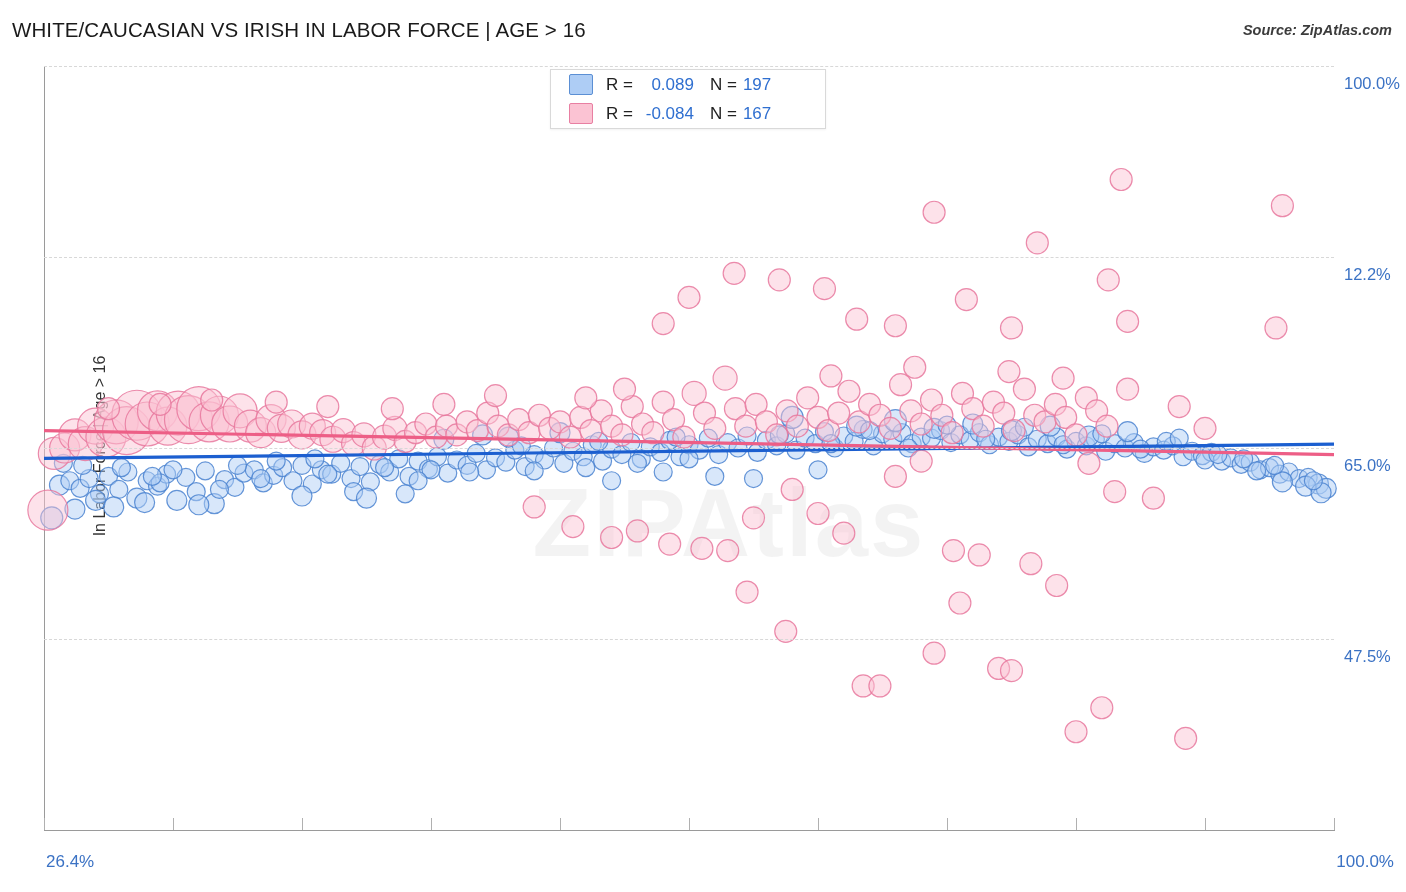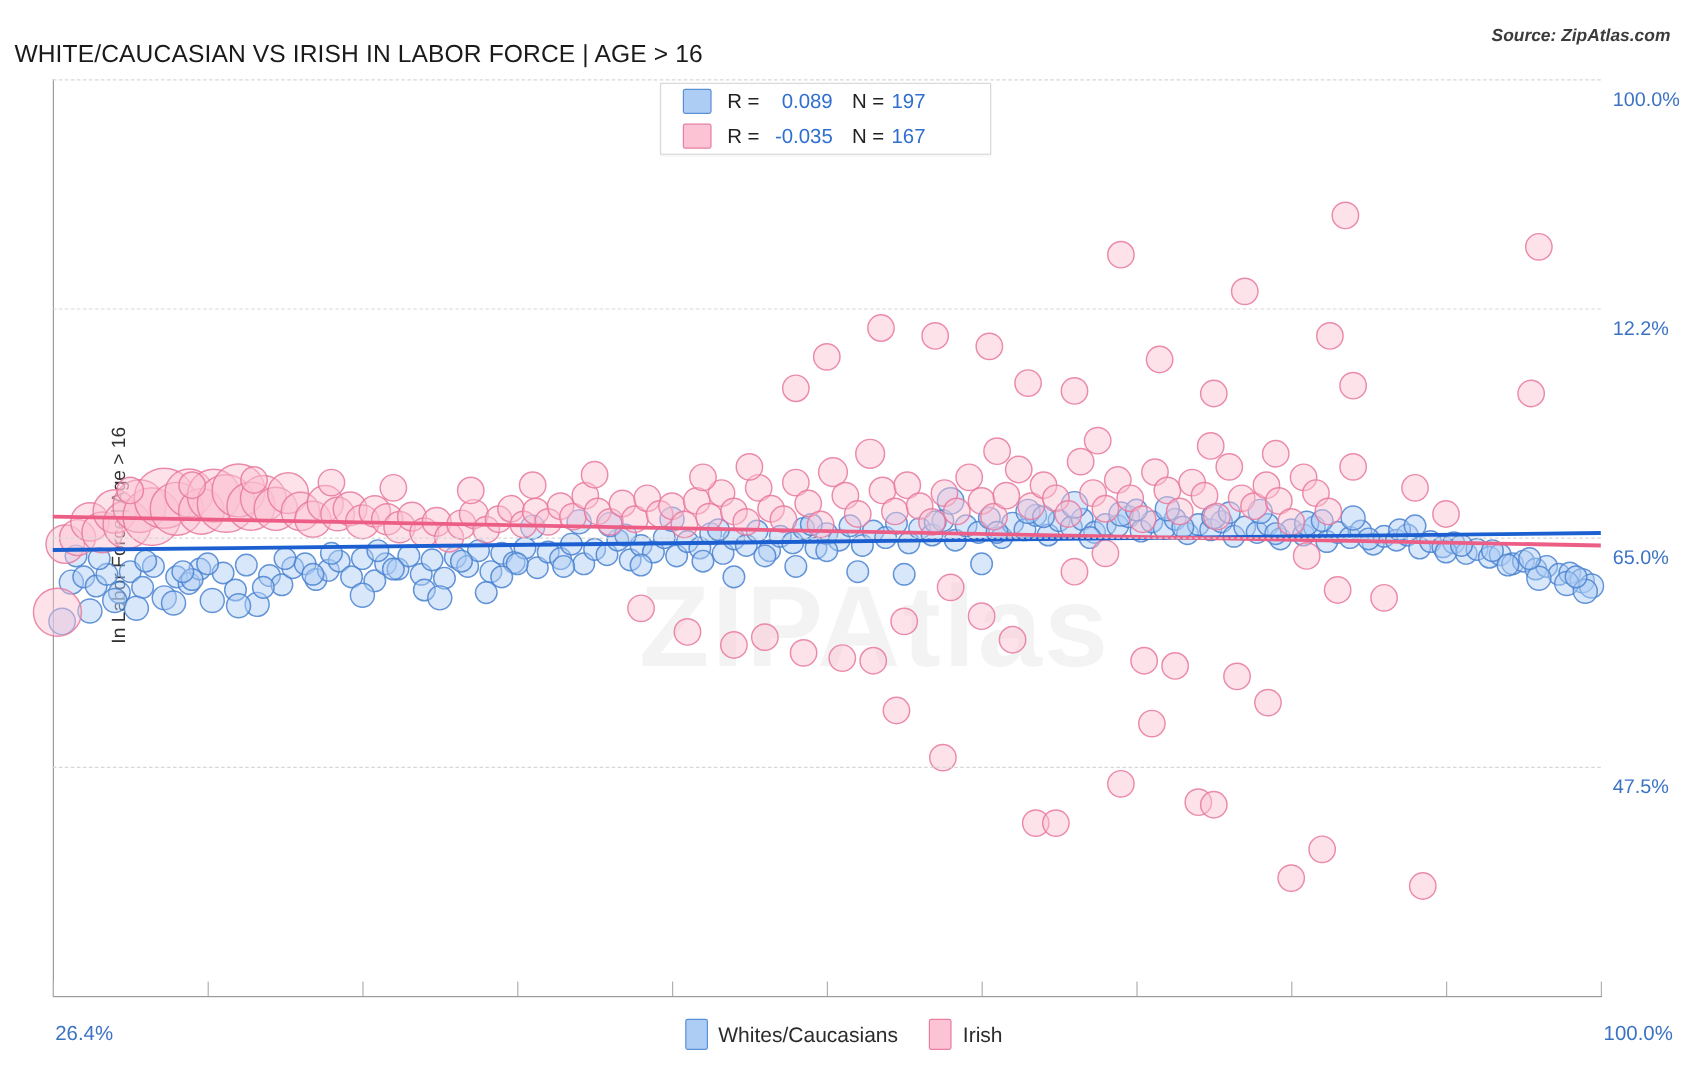--- a/index.html
+++ b/index.html
@@ -6,21 +6,21 @@
   body{
     width:1406px;height:892px;
     background:#ffffff;
     font-family:"Liberation Sans", sans-serif;
     overflow:hidden;
     position:relative;
   }
   #root{position:relative;width:1406px;height:892px;}
 
   .chart-title{
-    position:absolute; left:12px; top:34px;
+    position:absolute; left:12px; top:18px;
     font-size:20.5px; letter-spacing:.1px;
     color:#1a1a1a; font-weight:400; white-space:nowrap;
   }
   .source-note{
     position:absolute; right:14px; top:22px;
     font-size:14.5px; font-style:italic; font-weight:bold;
     color:#3c3c3c; white-space:nowrap;margin-left:48px;
   }
 
   .y-axis-title{
@@ -531,30 +531,20 @@
     <div class="stats-row">
       <span class="sw blue"></span>
       <span class="st-lab">R =</span>
       <span class="st-val">0.089</span>
       <span class="st-n">N =</span>
       <span class="st-nval">197</span>
     </div>
     <div class="stats-row">
       <span class="sw pink"></span>
       <span class="st-lab">R =</span>
-      <span class="st-val">-0.035</span>
+      <span class="st-val">-0.084</span>
       <span class="st-n">N =</span>
       <span class="st-nval">167</span>
     </div>
   </div>
 
-  <div class="bottom-legend">
-    <div class="bl-item">
-      <span class="bl-sw blue"></span>
-      <span class="bl-text">Whites/Caucasians</span>
-    </div>
-    <div class="bl-item">
-      <span class="bl-sw pink"></span>
-      <span class="bl-text">Irish</span>
-    </div>
-  </div>
 
 </div>
 
 </body></html>

